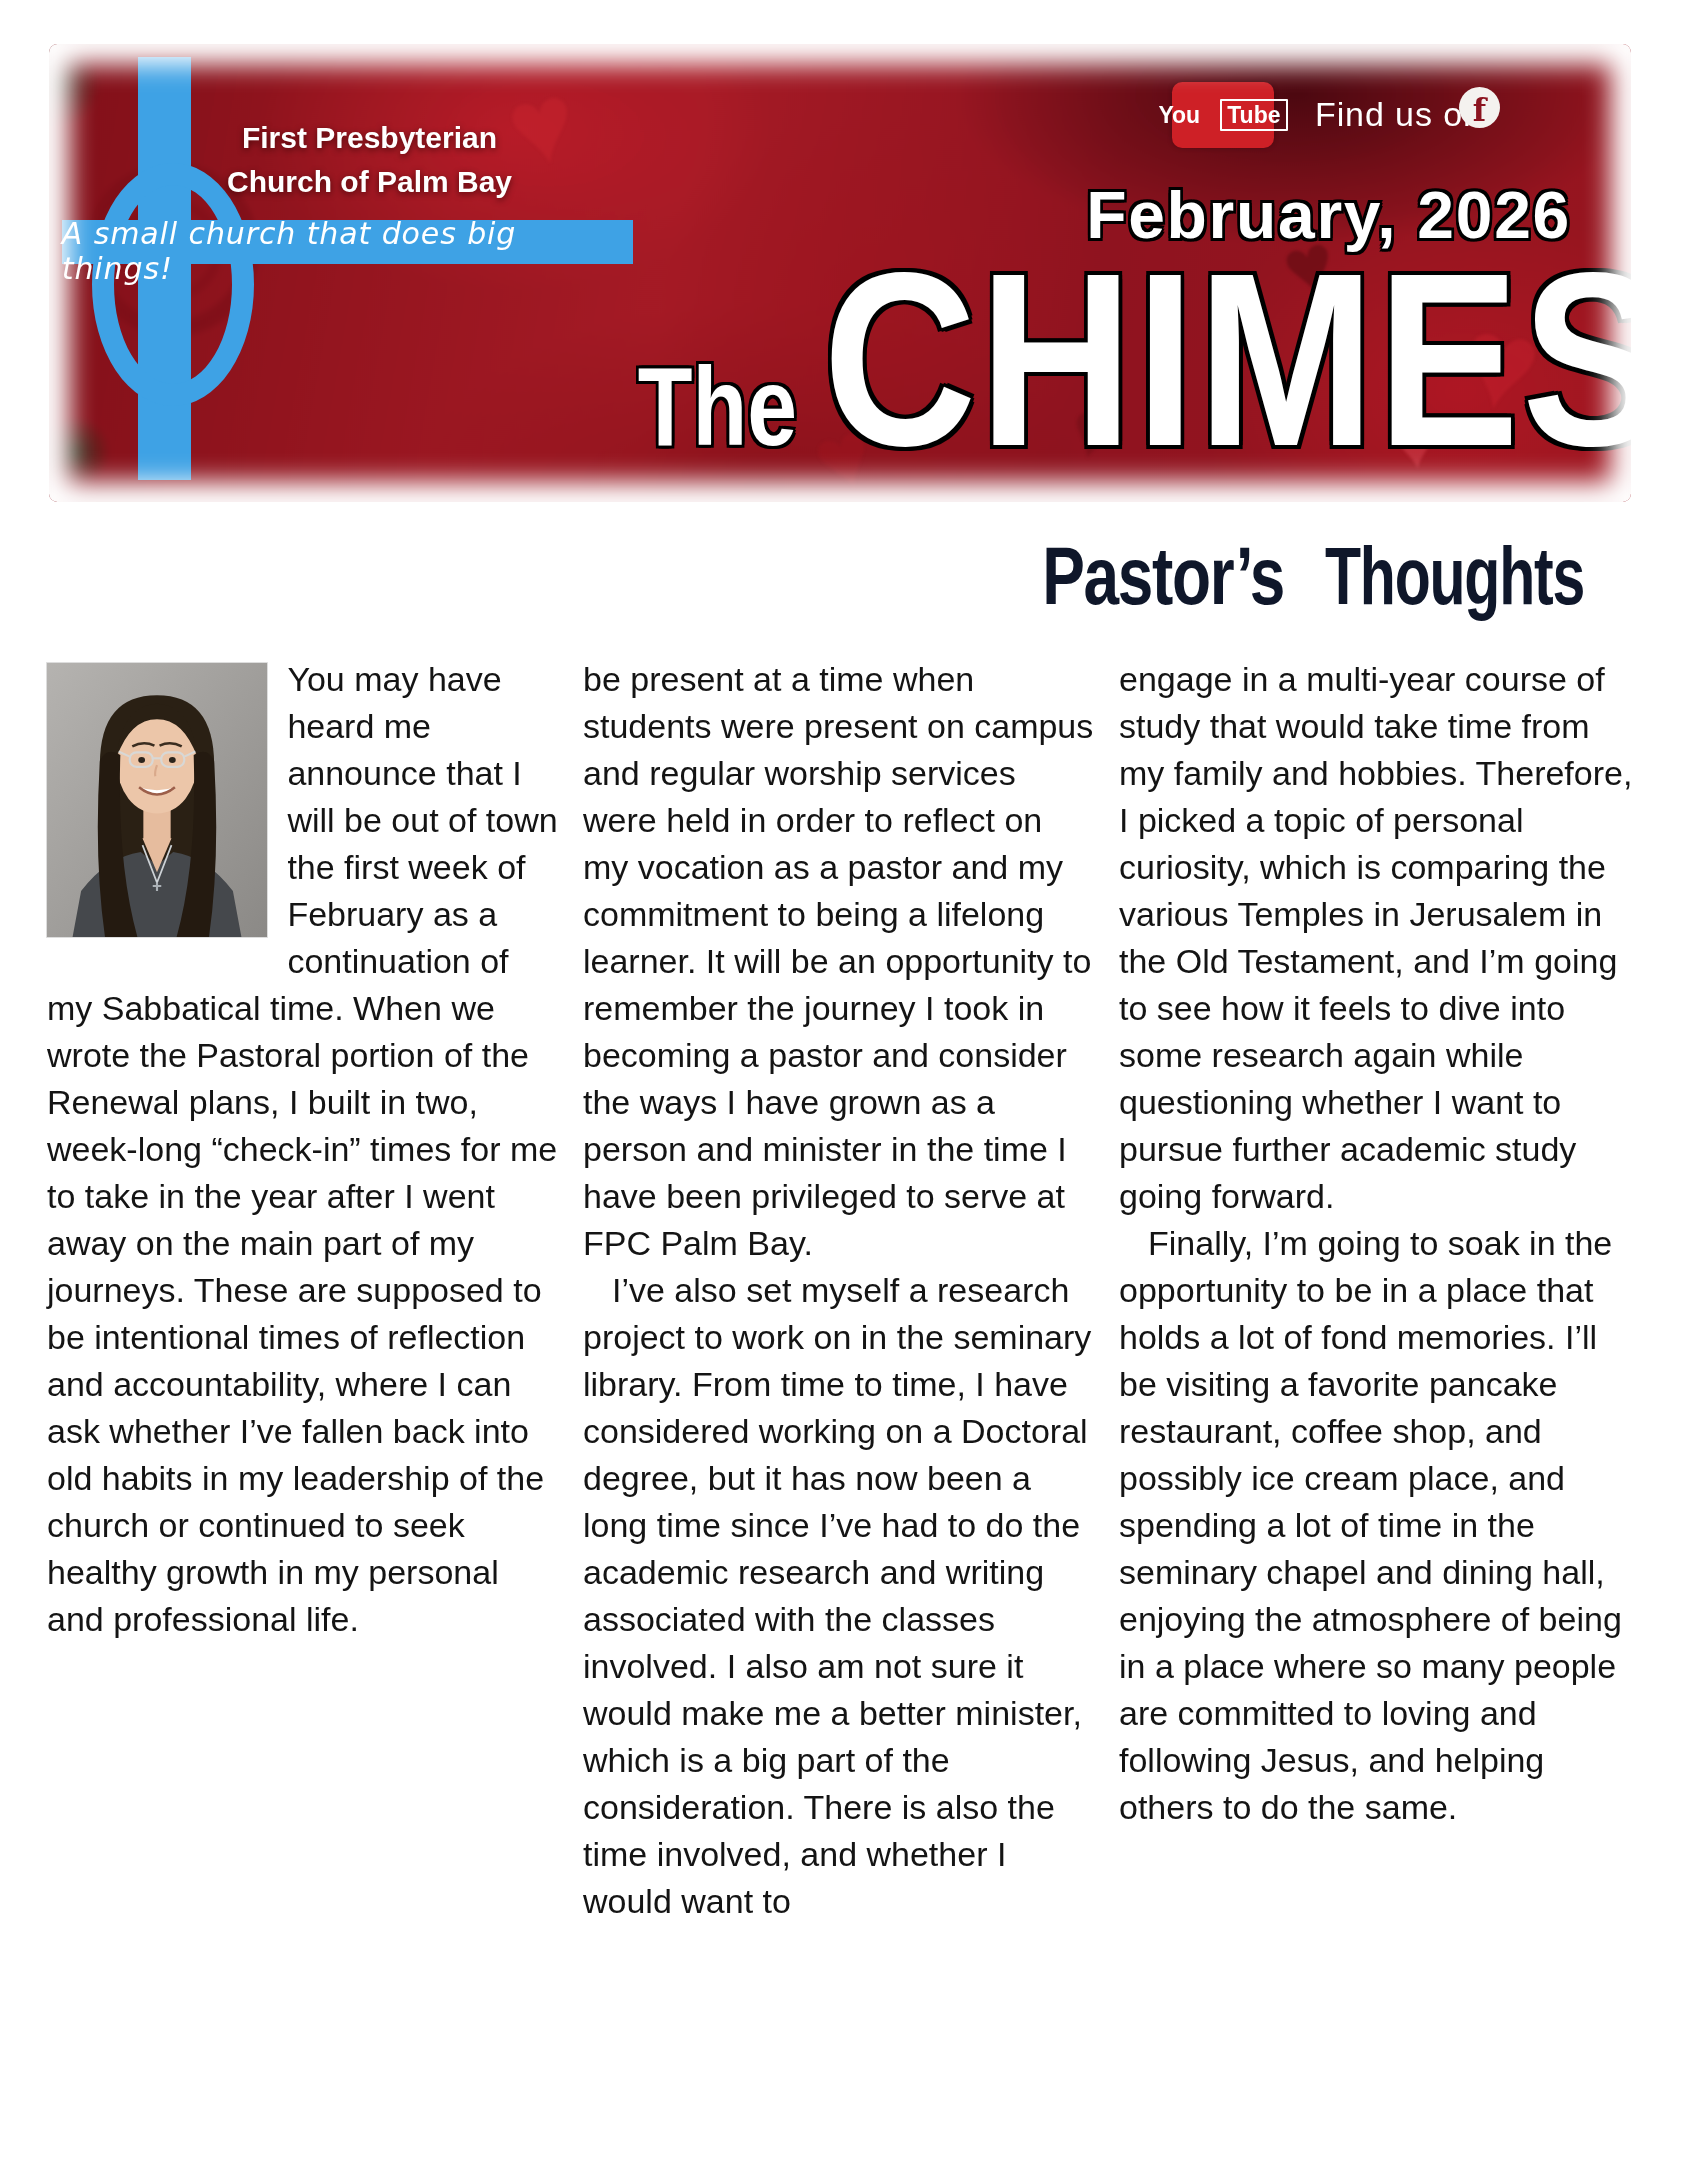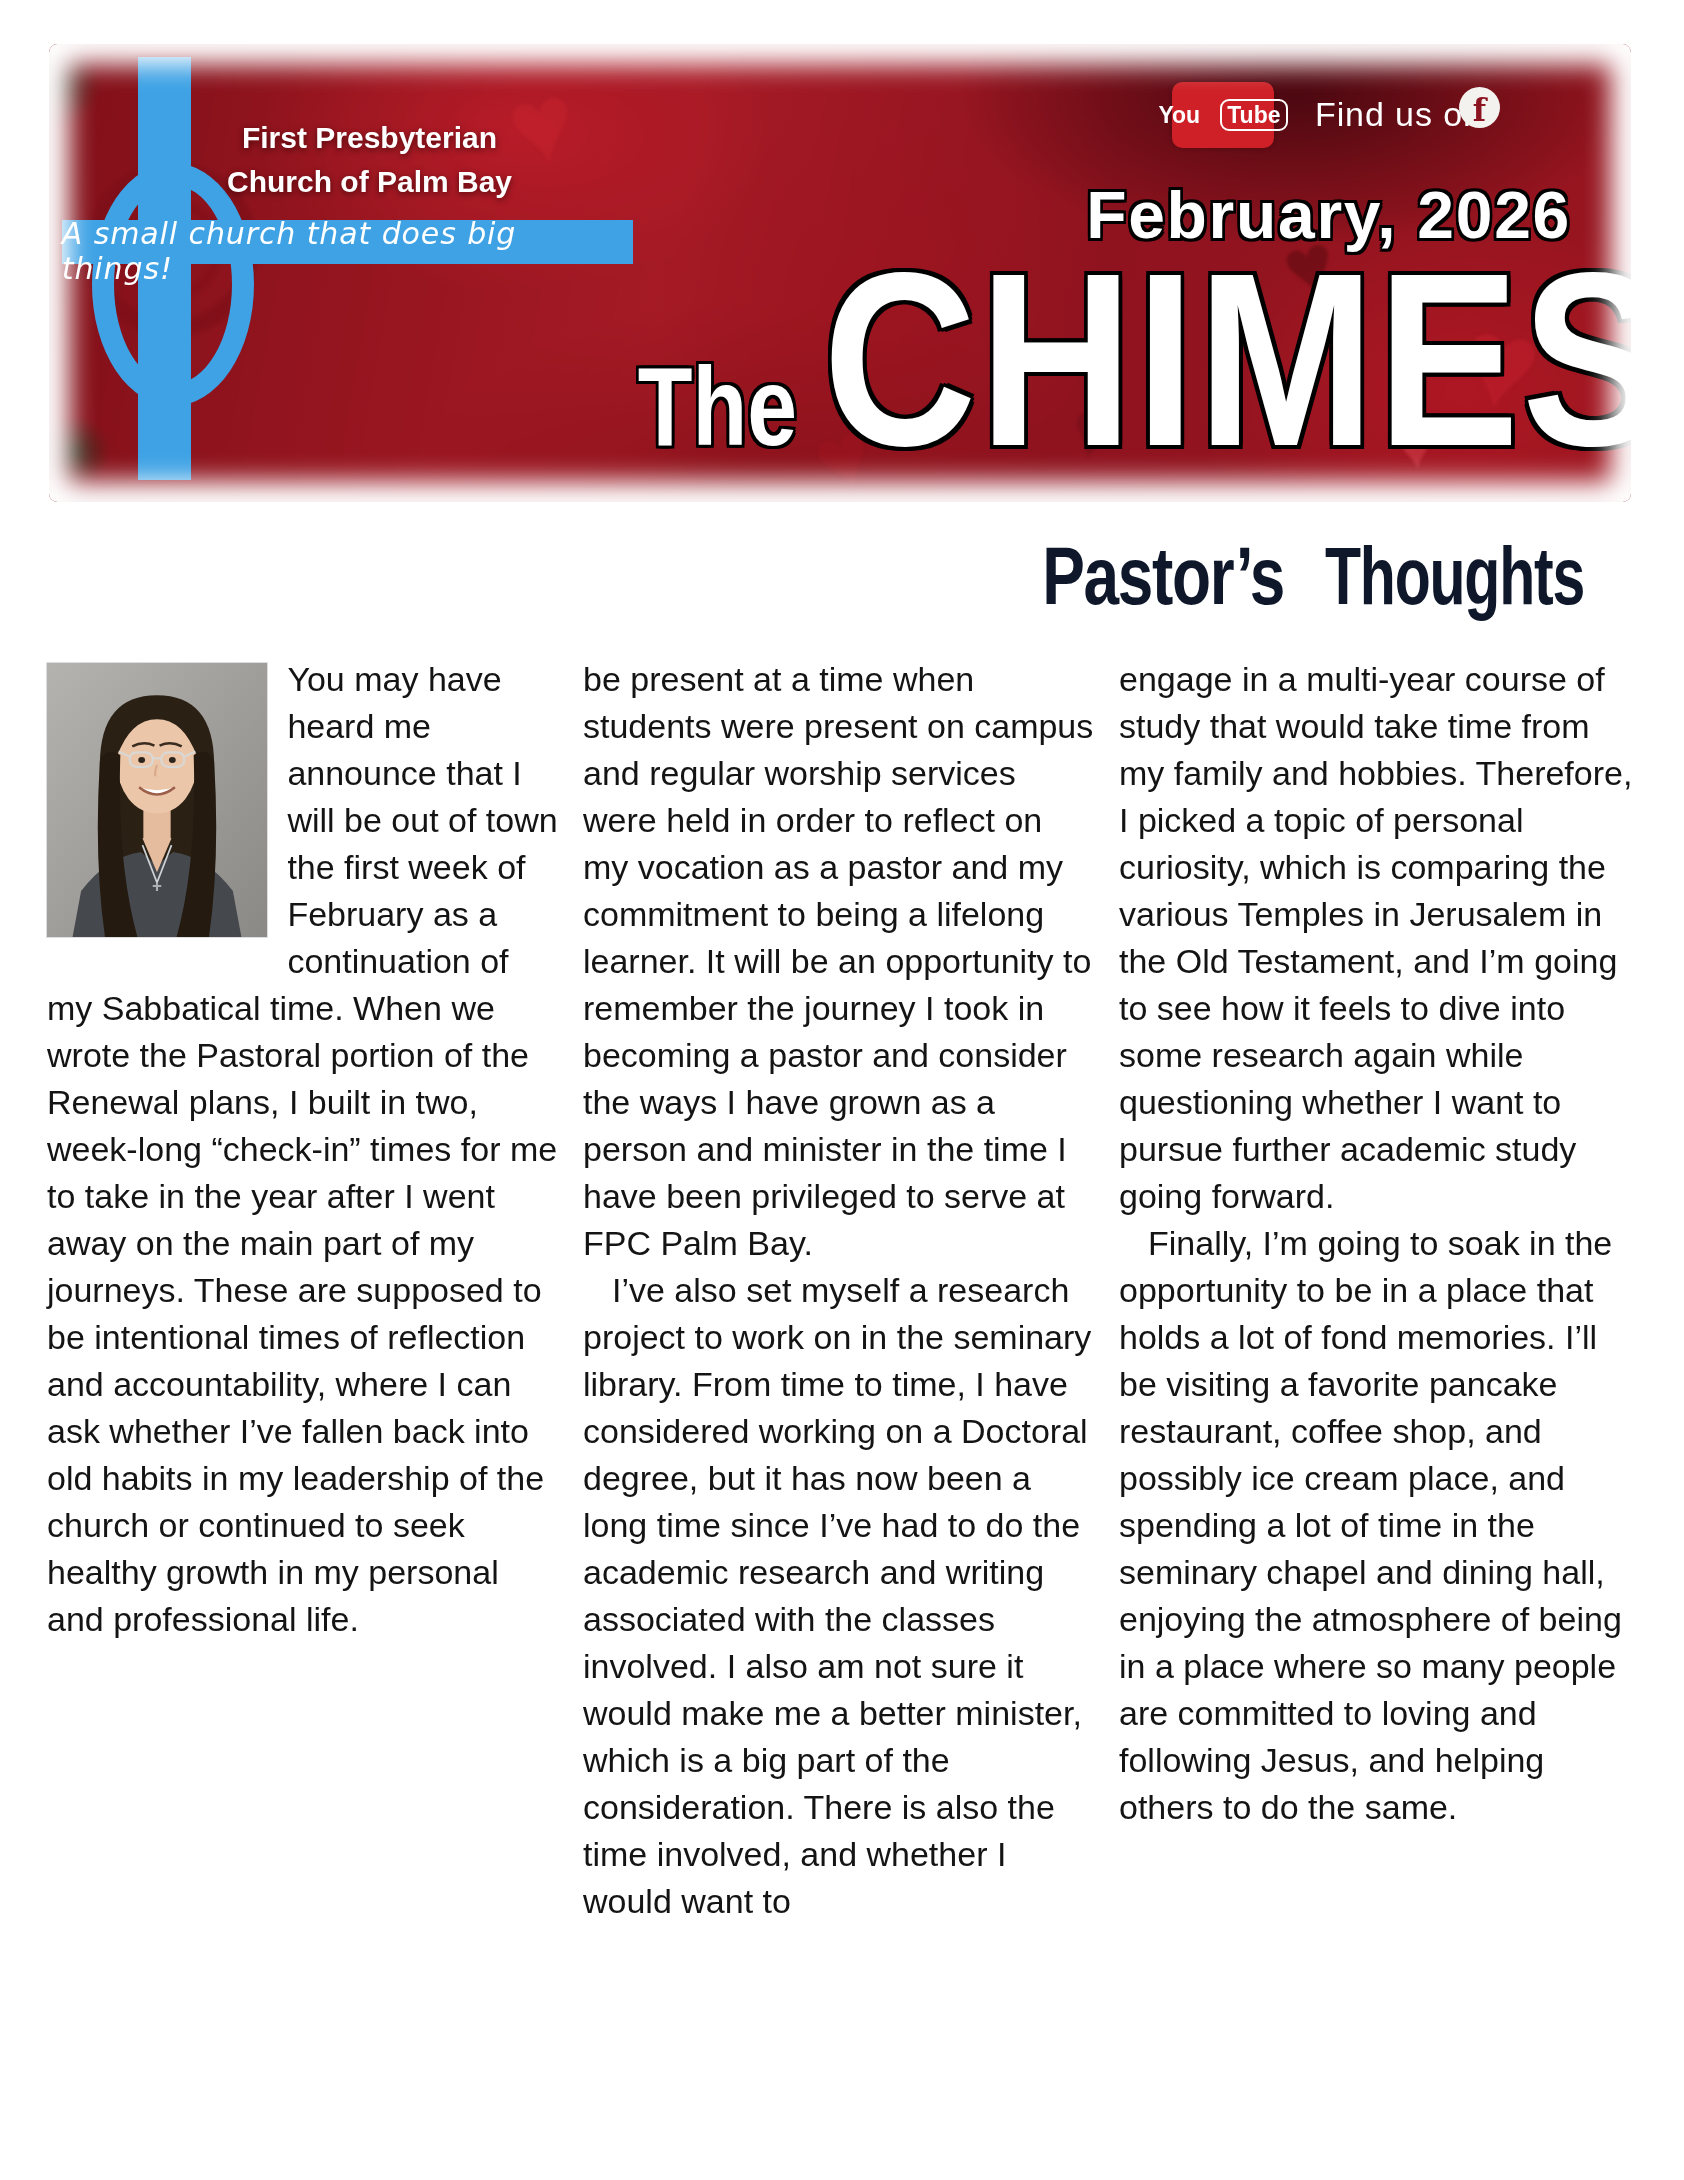--- a/index.html
+++ b/index.html
@@ -34,21 +34,21 @@
   .heart.h5{left:1022px;top:349px;font-size:77px;color:#6b0e16;opacity:.45;transform:rotate(14deg);}
   .heart.h6{left:767px;top:366px;font-size:94px;color:#a3141e;opacity:.4;transform:rotate(-18deg);}
 
   .cross-v{position:absolute;left:89px;top:12.8px;width:53px;height:423px;background:#3ea2e5;}
   .cross-ring{position:absolute;left:43px;top:119px;width:162px;height:243px;border:22px solid #3ea2e5;border-radius:50%;box-sizing:border-box;}
   .tag-strip{position:absolute;left:12.8px;top:176px;width:571px;height:44px;background:#3ea2e5;display:flex;align-items:center;justify-content:center;}
   .tagline{font-size:30px;font-style:italic;color:#fff;letter-spacing:0.9px;font-family:"DejaVu Sans", sans-serif;margin-top:17px;}
   .church-name{position:absolute;left:133px;top:72px;width:375px;text-align:center;color:#fff;font-weight:700;font-size:30px;line-height:1.45;text-shadow:0 1.7px 6.8px rgba(40,0,0,.65);}
   .yt-badge{position:absolute;left:1123px;top:38px;width:102px;height:66px;background:#ce2026;border-radius:10.2px;display:flex;align-items:center;justify-content:center;gap:20px;box-shadow:0 0 5.1px rgba(0,0,0,.25);}
   .yt-you{color:#fff;font-weight:700;font-size:23px;}
-  .yt-tube{color:#fff;font-weight:700;font-size:23px;border:2.6px solid #fff;border-radius:9px;padding:0.9px 5.1px;text-align:right;}
+  .yt-tube{color:#fff;font-weight:700;font-size:23px;border:2.6px solid #fff;border-radius:1px;padding:0.9px 5.1px;text-align:right;}
   .findus{position:absolute;left:1242px;top:51px;font-size:34px;color:#fff;letter-spacing:0.9px;margin-left:24px;}
   .fb-circle{position:absolute;left:1410px;top:43px;width:41px;height:41px;background:#f4f2ef;border-radius:50%;display:flex;align-items:center;justify-content:center;}
   .fb-f{color:#8c1420;font-weight:700;font-size:31px;line-height:1;margin-top:6.8px;font-family:"DejaVu Serif", serif;}
   .issue-date{position:absolute;right:60px;top:133px;font-size:66px;font-weight:700;letter-spacing:1.7px;color:#fff;
     text-shadow:-2.6px -2.6px 0 #000,2.6px -2.6px 0 #000,-2.6px 2.6px 0 #000,2.6px 2.6px 0 #000,-2.6px 0 0 #000,2.6px 0 0 #000,0 -2.6px 0 #000,0 2.6px 0 #000;}
   .title-row{position:absolute;left:549px;top:173px;display:flex;align-items:baseline;white-space:nowrap;}
   .t-the{display:inline-block;font-size:112px;font-weight:700;color:#fff;transform:scaleX(.8);transform-origin:right bottom;
     text-shadow:-3.4px -3.4px 0 #000,3.4px -3.4px 0 #000,-3.4px 3.4px 0 #000,3.4px 3.4px 0 #000,-3.4px 0 0 #000,3.4px 0 0 #000,0 -3.4px 0 #000,0 3.4px 0 #000;}
   .t-chimes{display:inline-block;margin-left:25.6px;font-size:247px;font-weight:700;letter-spacing:3.4px;color:#fff;transform:scaleX(.86);transform-origin:left bottom;
     text-shadow:-4.3px -4.3px 0 #000,4.3px -4.3px 0 #000,-4.3px 4.3px 0 #000,4.3px 4.3px 0 #000,-4.3px 0 0 #000,4.3px 0 0 #000,0 -4.3px 0 #000,0 4.3px 0 #000;}

